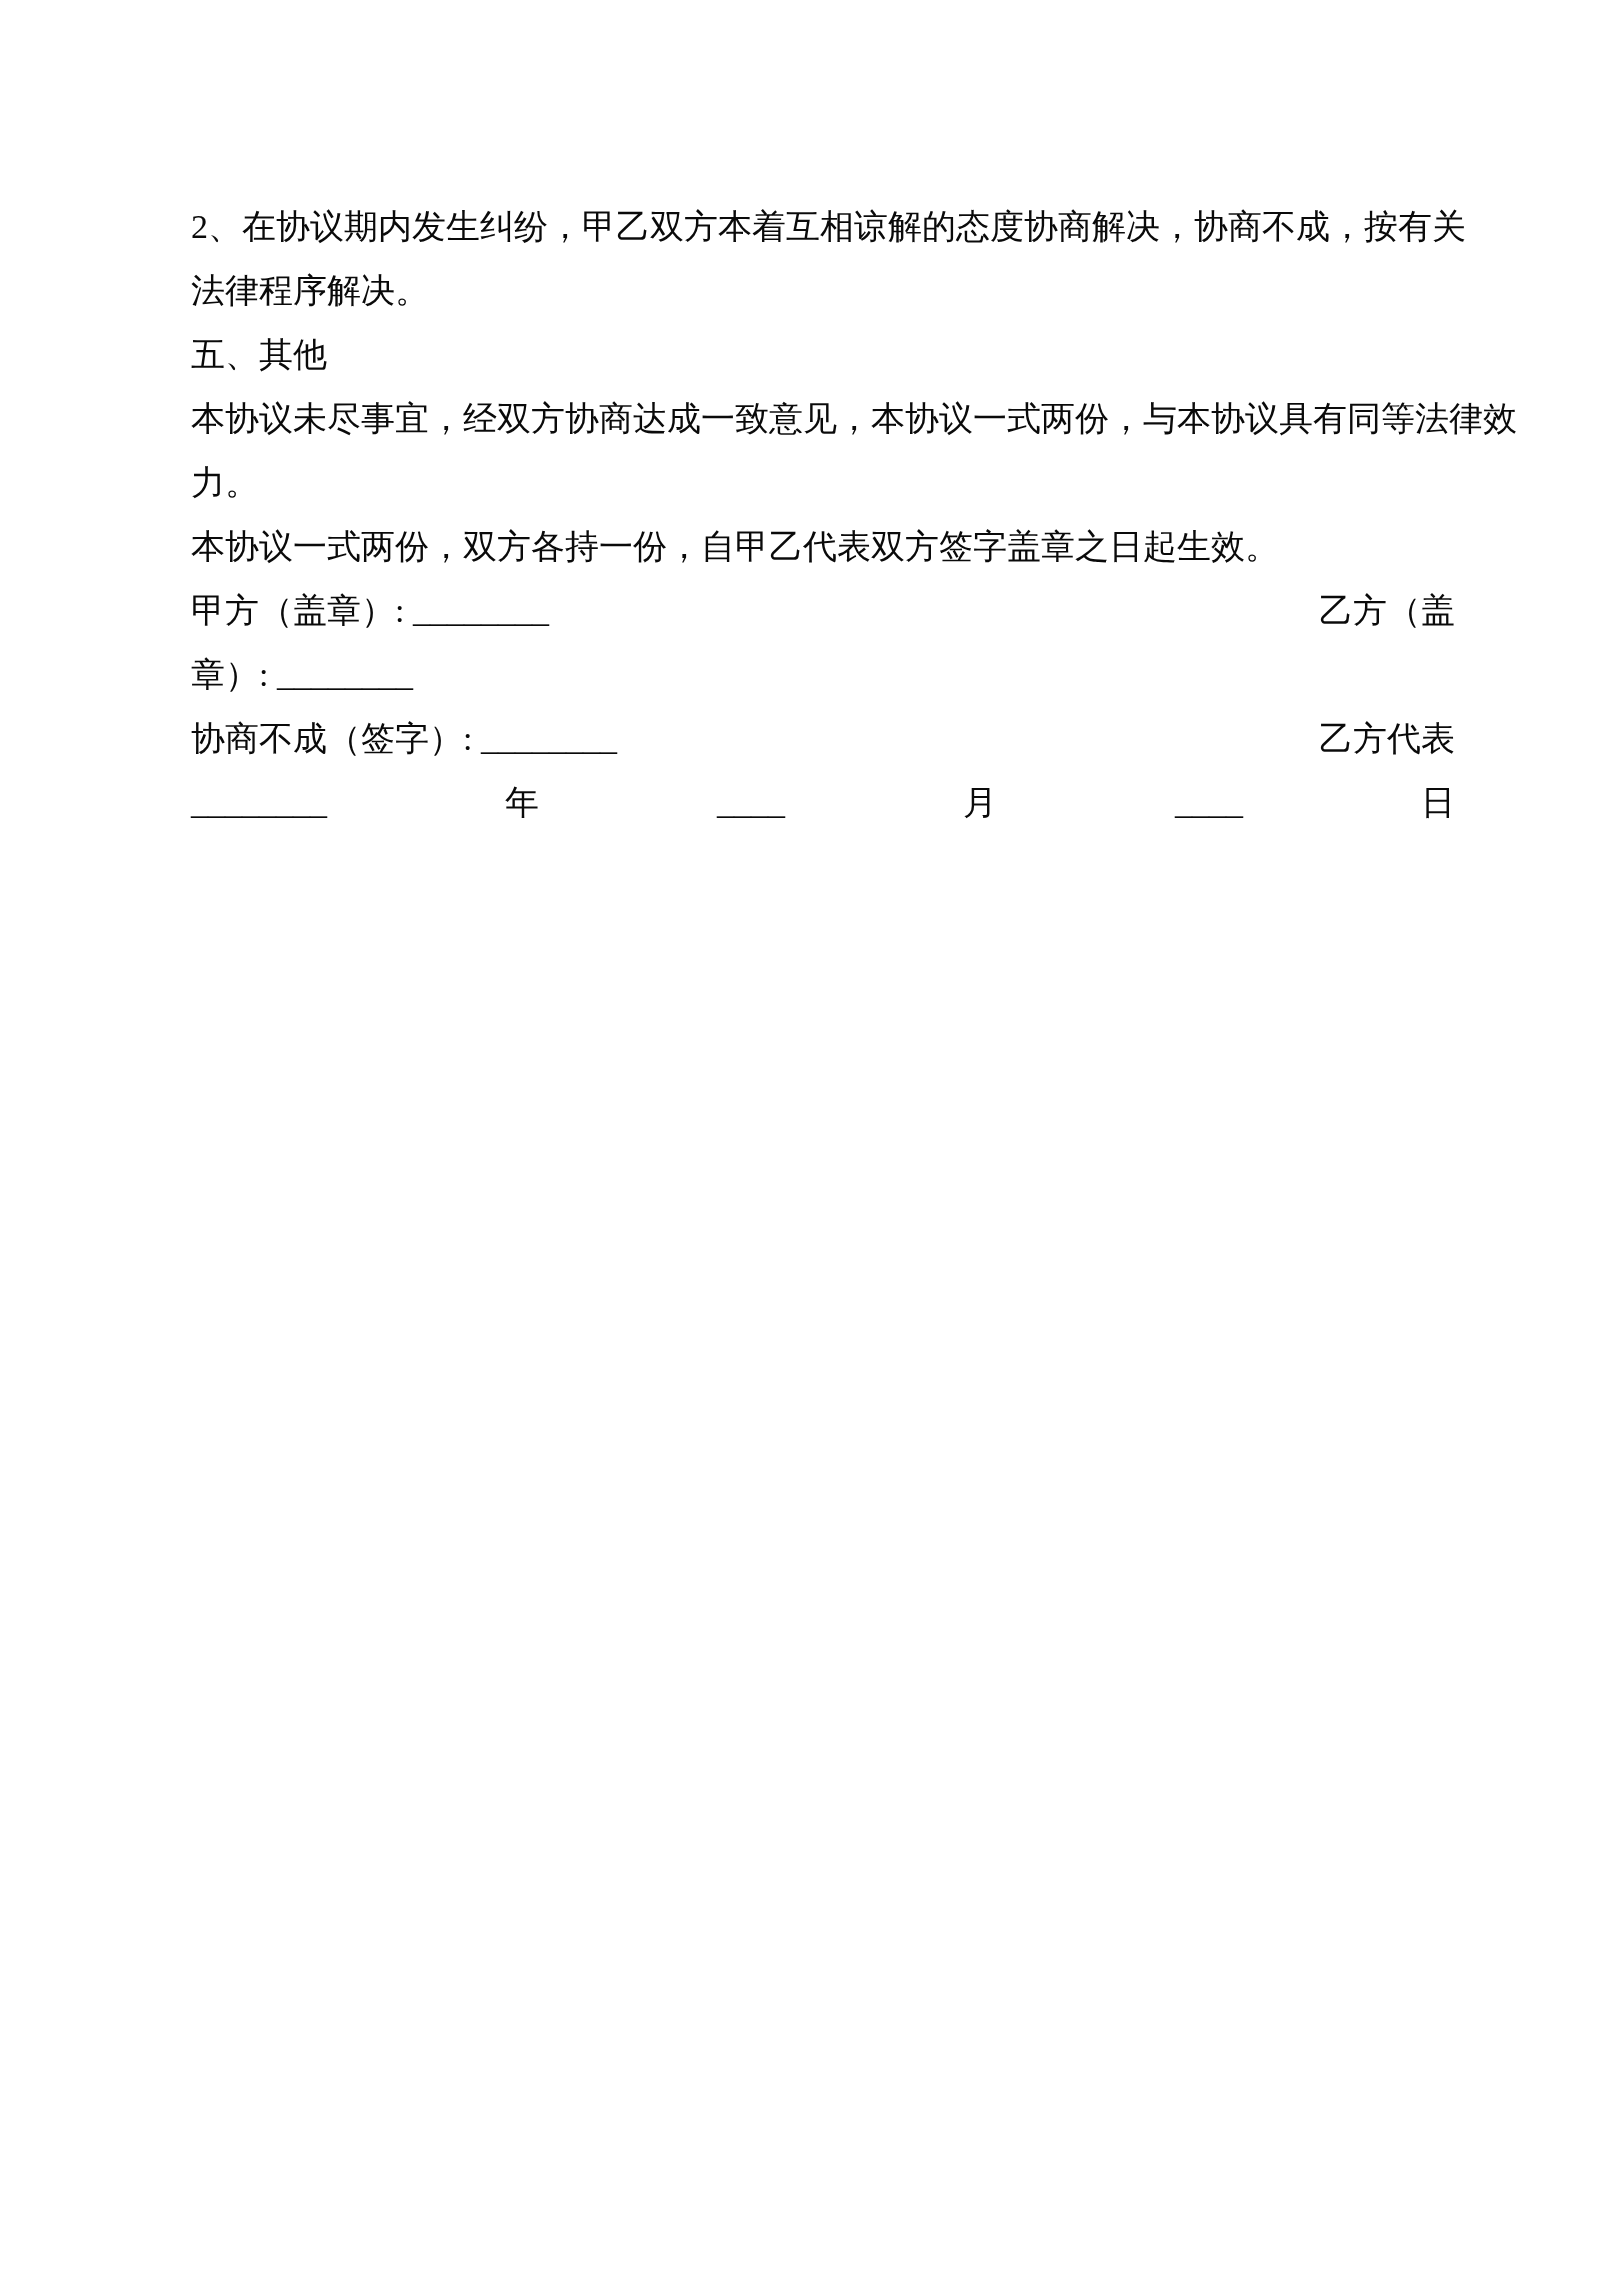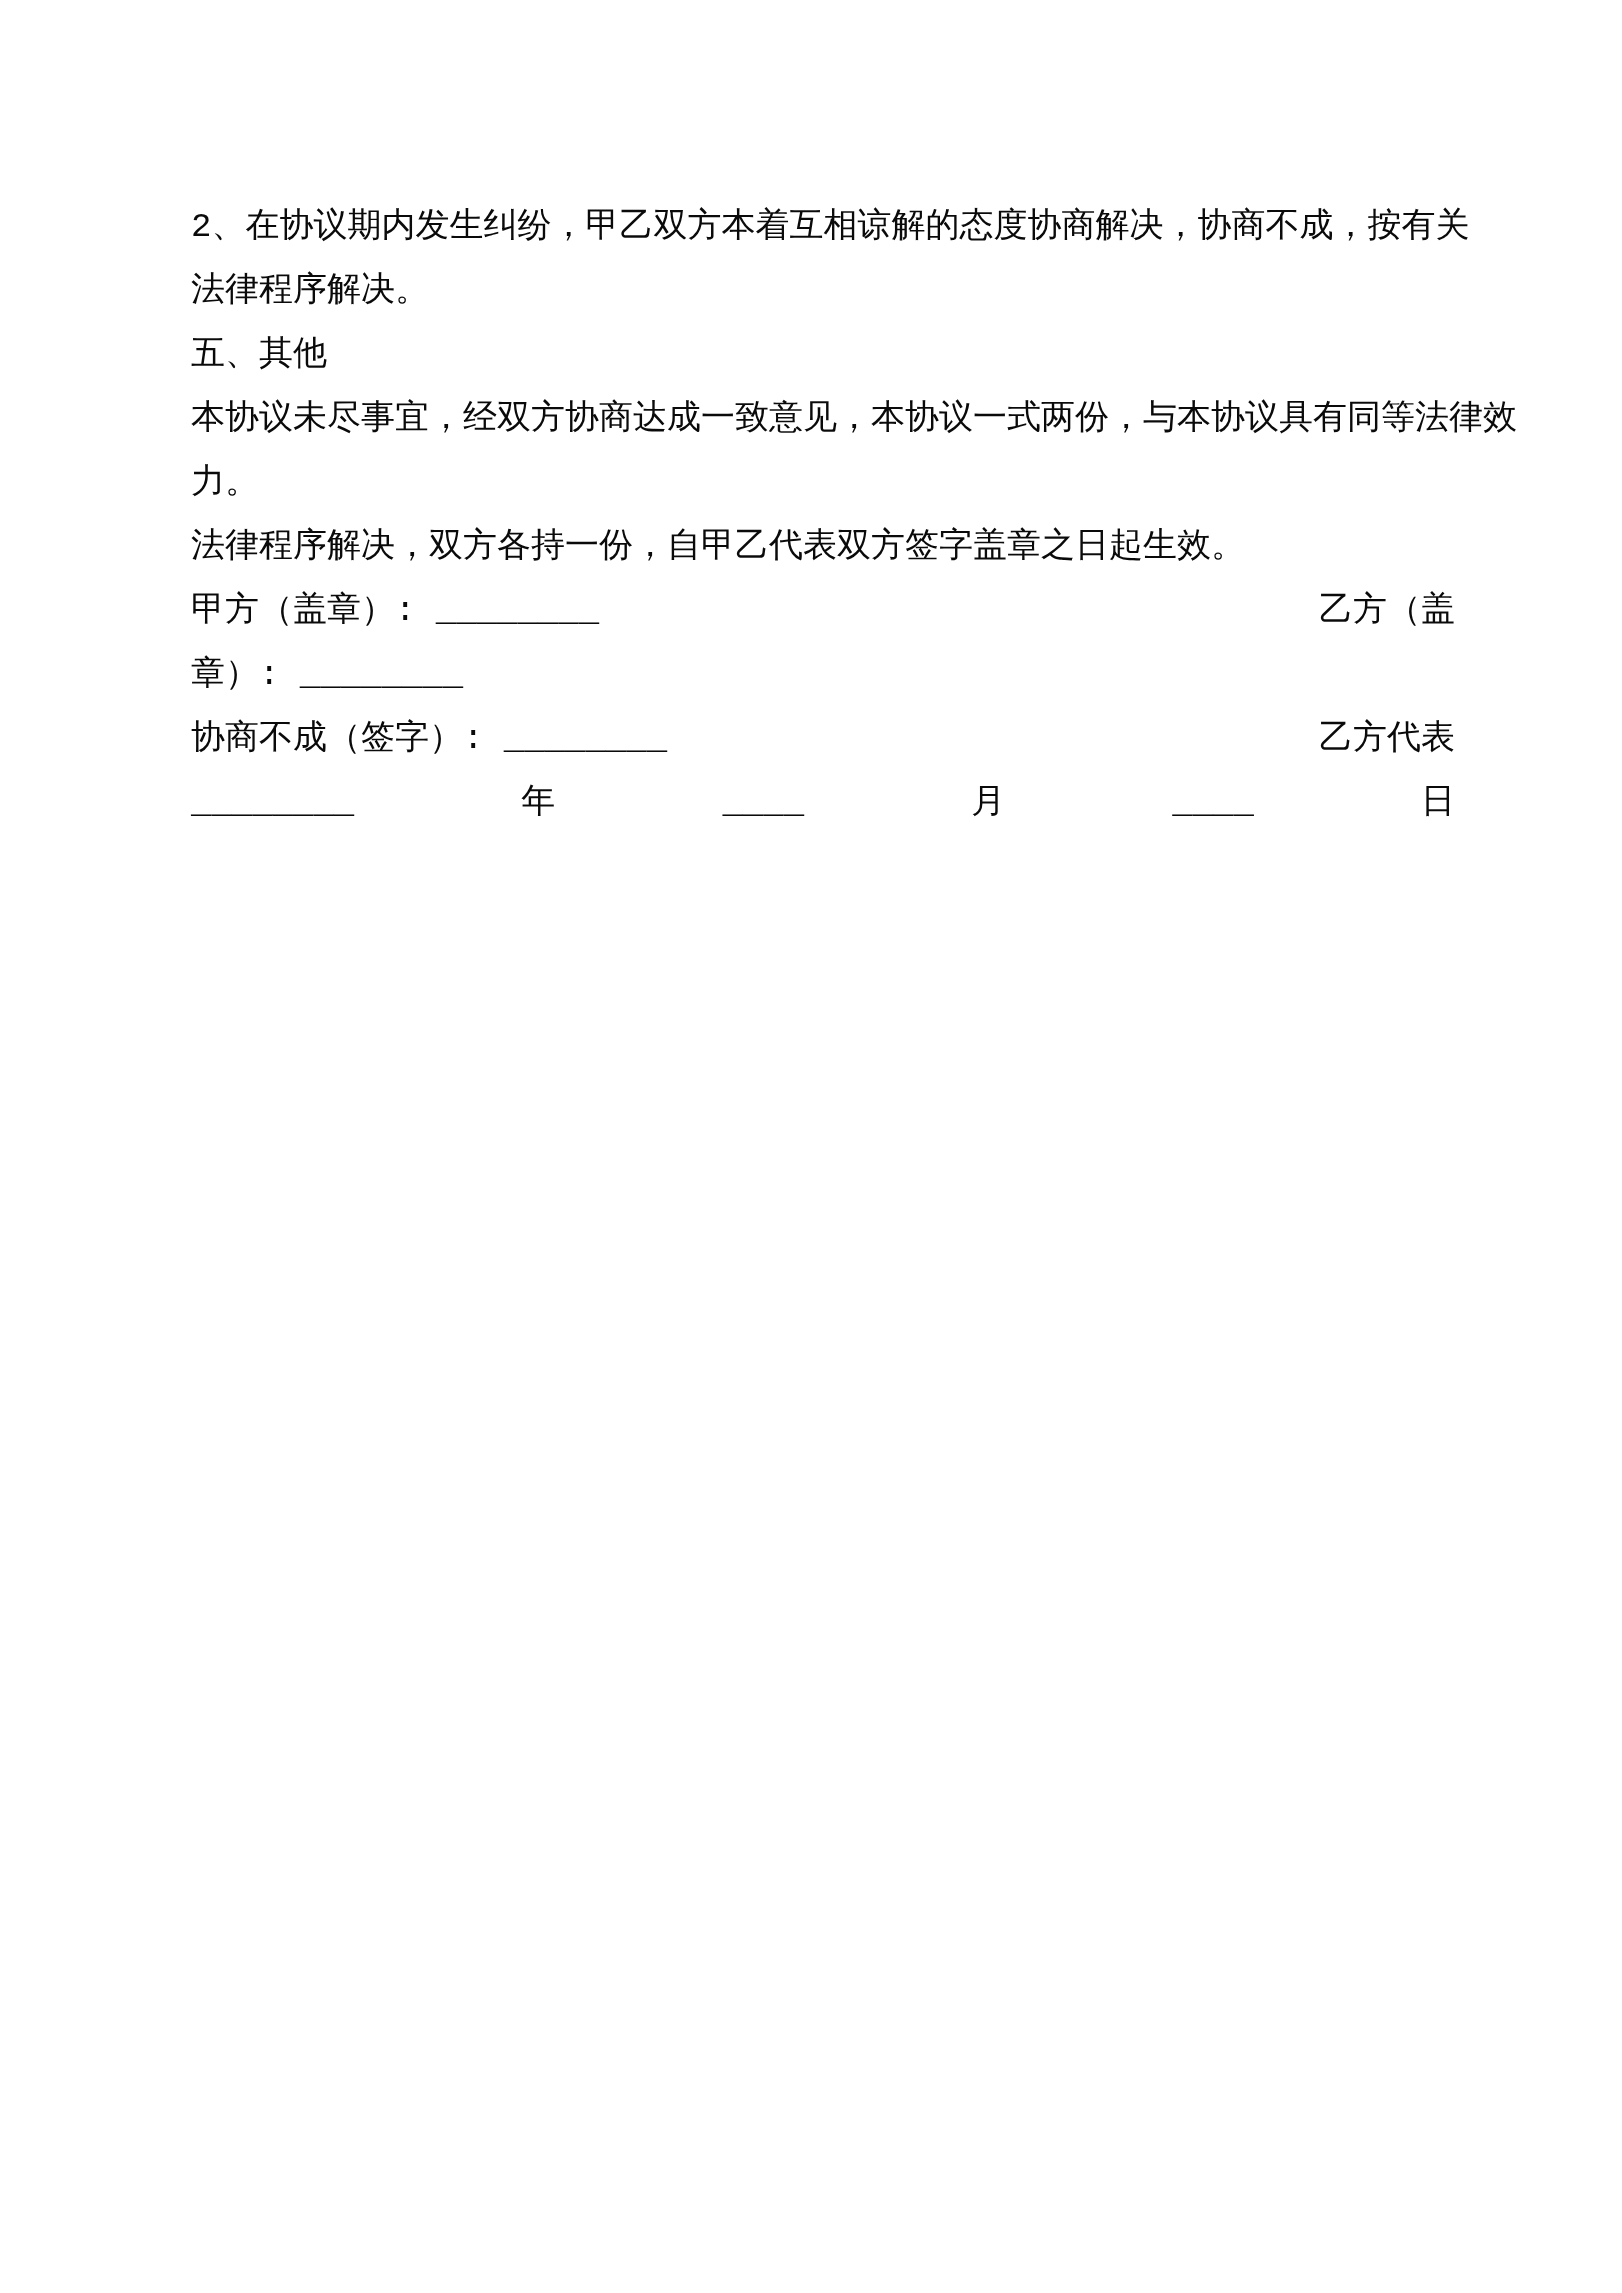--- a/index.html
+++ b/index.html
@@ -5,21 +5,21 @@
   html, body {
     margin: 0;
     padding: 0;
     background: #ffffff;
   }
   .page {
     position: relative;
     width: 1623px;
     height: 1970px;
     background: #ffffff;
-    font-family: Liberation Mono, monospace;
+    font-family: Liberation Serif, serif;
     color: #0a0a0a;
     overflow: hidden;
   }
   .content {
     position: absolute;
     left: 191px;
     top: 195px;
     width: 1264px;
     font-size: 34px;
     line-height: 64px;
@@ -64,21 +64,21 @@
 
     <div class="line">法律程序解决。</div>
 
 
     <div class="heading">五、其他</div>
 
     <div class="line">本协议未尽事宜，经双方协商达成一致意见，本协议一式两份，与本协议具有同等法律效</div>
 
     <div class="line">力。</div>
 
-    <div class="line">法律程序解决，双方各持一份，自甲乙代表双方签字盖章之日起生效。</div>
+    <div class="line">本协议一式两份，双方各持一份，自甲乙代表双方签字盖章之日起生效。</div>
 
     <div class="row">
       <span>甲方（盖章）: ________</span>
       <span>乙方（盖</span>
     </div>
 
     <div class="line">章）: ________</div>
 
     <div class="row">
       <span>协商不成（签字）: ________</span>

